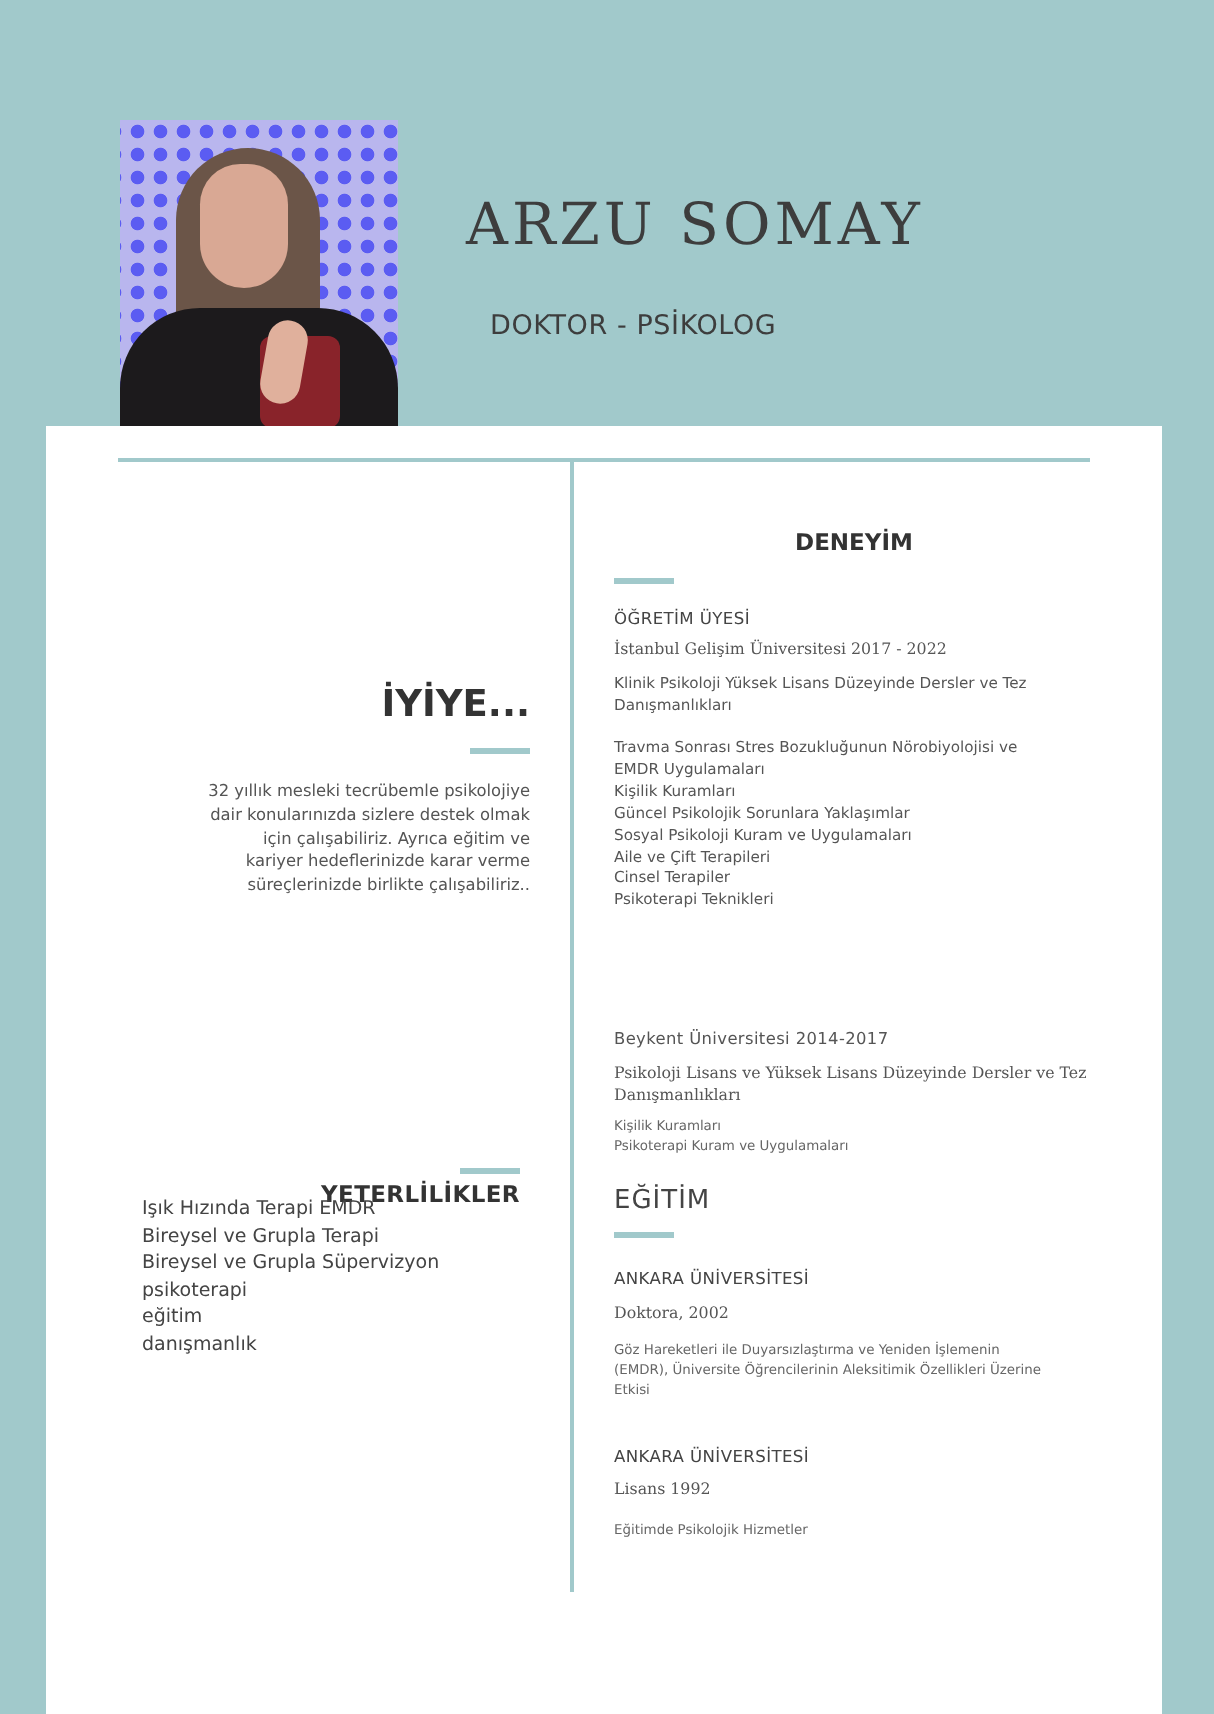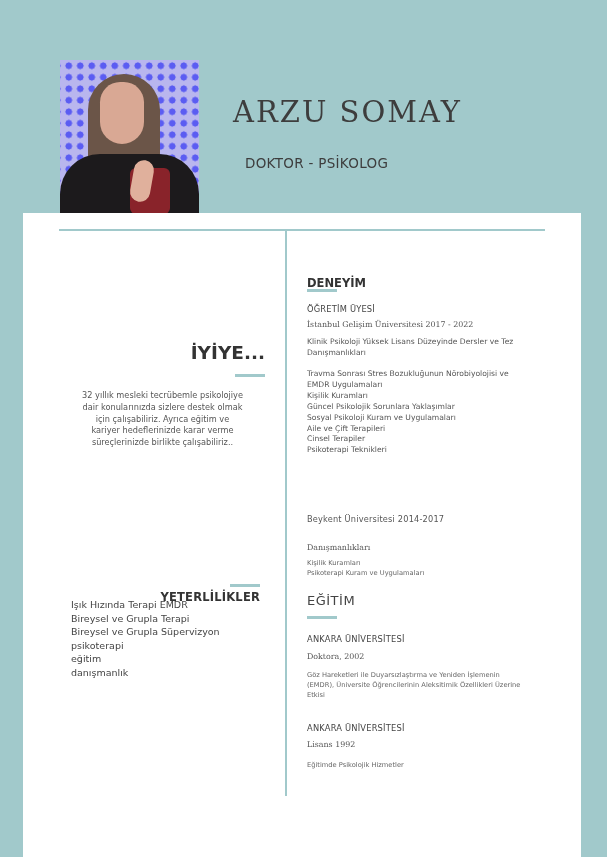--- a/index.html
+++ b/index.html
@@ -39,21 +39,21 @@
   }
   .hline { position:absolute; left:59px; top:229px; width:486px; height:2px; background:#a1c9cb; }
   .vline { position:absolute; left:285px; top:229px; width:2px; height:567px; background:#a1c9cb; }
 
   .accent { position:absolute; height:3px; width:30px; background:#a1c9cb; }
   .tagline {
     position:absolute; left:60px; width:205px; top:315px; margin:0; text-align:right;
     font-size:18.5px; font-weight:bold; line-height:25px; color:#333;
   }
   .intro {
-    position:absolute; left:60px; width:205px; top:390px; margin:0; text-align:center;
+    position:absolute; left:60px; width:205px; top:390px; margin:0; text-align:right;
     font-size:8.2px; line-height:11.8px; color:#555;
   }
   .skills-heading {
     position:absolute; left:60px; width:200px; top:590px; margin:0; text-align:right;
     font-size:11.5px; font-weight:bold; color:#333; letter-spacing:.2px;
   }
   .skills-list {
     position:absolute; left:71px; top:598px; margin:0; padding:0; list-style:none;
     font-size:9.5px; line-height:13.6px; color:#444;
   }
@@ -100,21 +100,21 @@
 <div class="accent" style="left:230px; top:584px;"></div>
 <ul class="skills-list">
   <li>Işık Hızında Terapi EMDR</li>
   <li>Bireysel ve Grupla Terapi</li>
   <li>Bireysel ve Grupla Süpervizyon</li>
   <li>psikoterapi</li>
   <li>eğitim</li>
   <li>danışmanlık</li>
 </ul>
 
-<h3 class="right sec-heading" style="top:276px;">DENEYİM</h3>
+<h3 class="right sec-heading" style="top:264px;text-align:center;">DENEYİM</h3>
 <div class="accent" style="left:307px; top:289px;"></div>
 
 <div class="right job-title" style="top:304px;">ÖĞRETİM ÜYESİ</div>
 <div class="right serif-line" style="top:320px;">İstanbul Gelişim Üniversitesi 2017 - 2022</div>
 <div class="right small" style="top:337px;">
   <span>Klinik Psikoloji Yüksek Lisans Düzeyinde Dersler ve Tez</span><br>
   <span>Danışmanlıkları</span>
 </div>
 <div class="right small" style="top:369px;">
   <span>Travma Sonrası Stres Bozukluğunun Nörobiyolojisi ve</span><br>
@@ -122,21 +122,21 @@
   <span>Kişilik Kuramları</span><br>
   <span>Güncel Psikolojik Sorunlara Yaklaşımlar</span><br>
   <span>Sosyal Psikoloji Kuram ve Uygulamaları</span><br>
   <span>Aile ve Çift Terapileri</span><br>
   <span>Cinsel Terapiler</span><br>
   <span>Psikoterapi Teknikleri</span>
 </div>
 
 <div class="right job-title" style="top:514px; font-size:8.2px; color:#555;">Beykent Üniversitesi 2014-2017</div>
 <div class="right serif-line" style="top:531px; line-height:11px;">
-  <br>
+  <span>Psikoloji Lisans ve Yüksek Lisans Düzeyinde Dersler  ve Tez</span><br>
   <span>Danışmanlıkları</span>
 </div>
 <div class="right tiny" style="top:558px;">
   <span>Kişilik Kuramları</span><br>
   <span>Psikoterapi Kuram ve Uygulamaları</span>
 </div>
 
 <h3 class="right sec-heading light" style="top:593px;">EĞİTİM</h3>
 <div class="accent" style="left:307px; top:616px;"></div>
 

